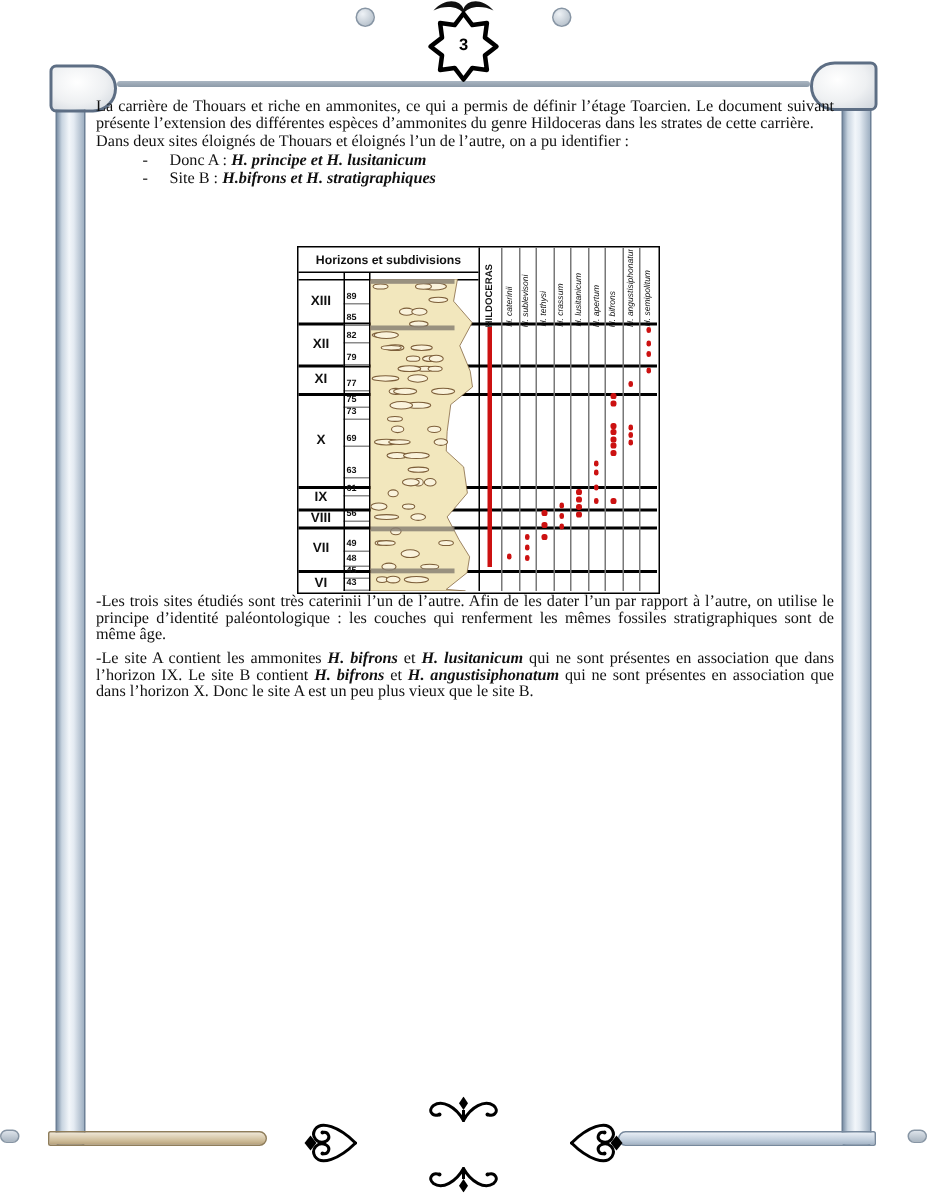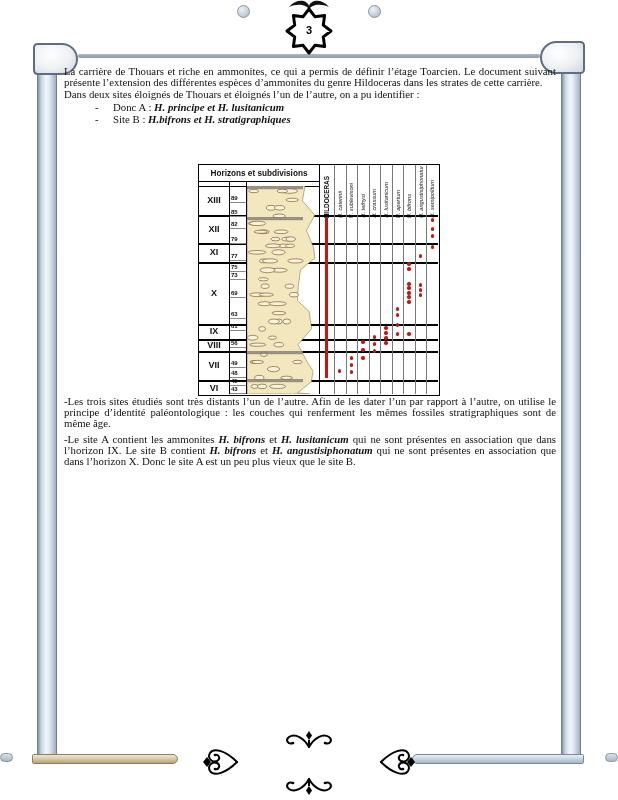--- a/index.html
+++ b/index.html
@@ -264,21 +264,21 @@
         <ellipse cx="15.1" cy="200.4" rx="4.6" ry="2.2" fill="#faf3dc" stroke="#7d5f3a" stroke-width="0.7"></ellipse>
         <ellipse cx="30.6" cy="200.4" rx="8.1" ry="2.1" fill="#faf3dc" stroke="#7d5f3a" stroke-width="0.7"></ellipse>
         <rect x="0" y="0" width="56" height="3.2" fill="#8a8174" opacity="0.85"></rect>
         <rect x="0" y="31" width="56" height="3.2" fill="#8a8174" opacity="0.85"></rect>
         <rect x="0" y="165" width="56" height="3.2" fill="#8a8174" opacity="0.85"></rect>
         <rect x="0" y="193" width="56" height="3.2" fill="#8a8174" opacity="0.85"></rect>
       </svg>
     </div>
 
   <div class="txt blk2" style="top:396px;">
-    <p>-Les trois sites étudiés sont très distants l’un de l’autre. Afin de les dater l’un par rapport à l’autre, on utilise le principe d’identité paléontologique : les couches qui renferment les mêmes fossiles stratigraphiques sont de même âge.</p>
+    <p>-Les trois sites étudiés sont très caterinii l’un de l’autre. Afin de les dater l’un par rapport à l’autre, on utilise le principe d’identité paléontologique : les couches qui renferment les mêmes fossiles stratigraphiques sont de même âge.</p>
     <p><span>-Le site A contient les ammonites </span><span class="sp">H. bifrons</span><span> et </span><span class="sp">H. lusitanicum</span><span> qui ne sont présentes en association que dans l’horizon IX. Le site B contient </span><span class="sp">H. bifrons</span><span> et </span><span class="sp">H. angustisiphonatum</span><span> qui ne sont présentes en association que dans l’horizon X. Donc le site A est un peu plus vieux que le site B.</span></p>
   </div>
 
   <svg class="flo" style="left:279px;top:731px;" width="60" height="17" viewBox="0 0 60 17">
     <path d="M30,16 C25,7 16,2 10,6 C6,9 9,14 14,12" fill="none" stroke="#000" stroke-width="2" stroke-linecap="round"></path>
     <path d="M30,16 C35,7 44,2 50,6 C54,9 51,14 46,12" fill="none" stroke="#000" stroke-width="2" stroke-linecap="round"></path>
     <path d="M30,0 L33,4.5 L30,9 L27,4.5 Z" fill="#000"></path>
       <line x1="30" y1="9" x2="30" y2="16" stroke="#000" stroke-width="2"></line>
     <circle cx="14" cy="12" r="1.3" fill="#000"></circle>
       <circle cx="46" cy="12" r="1.3" fill="#000"></circle>

